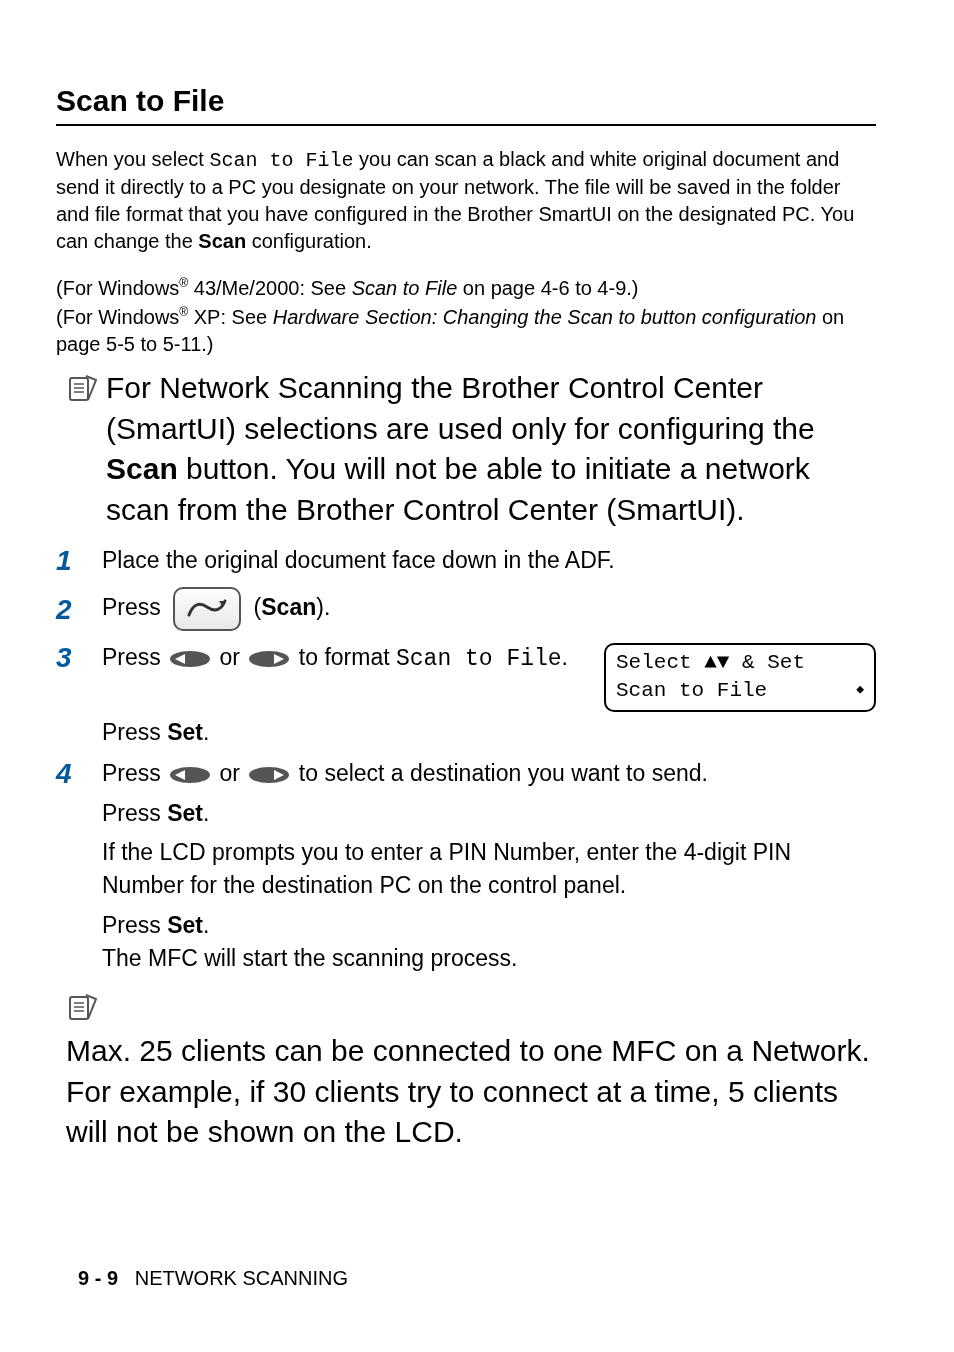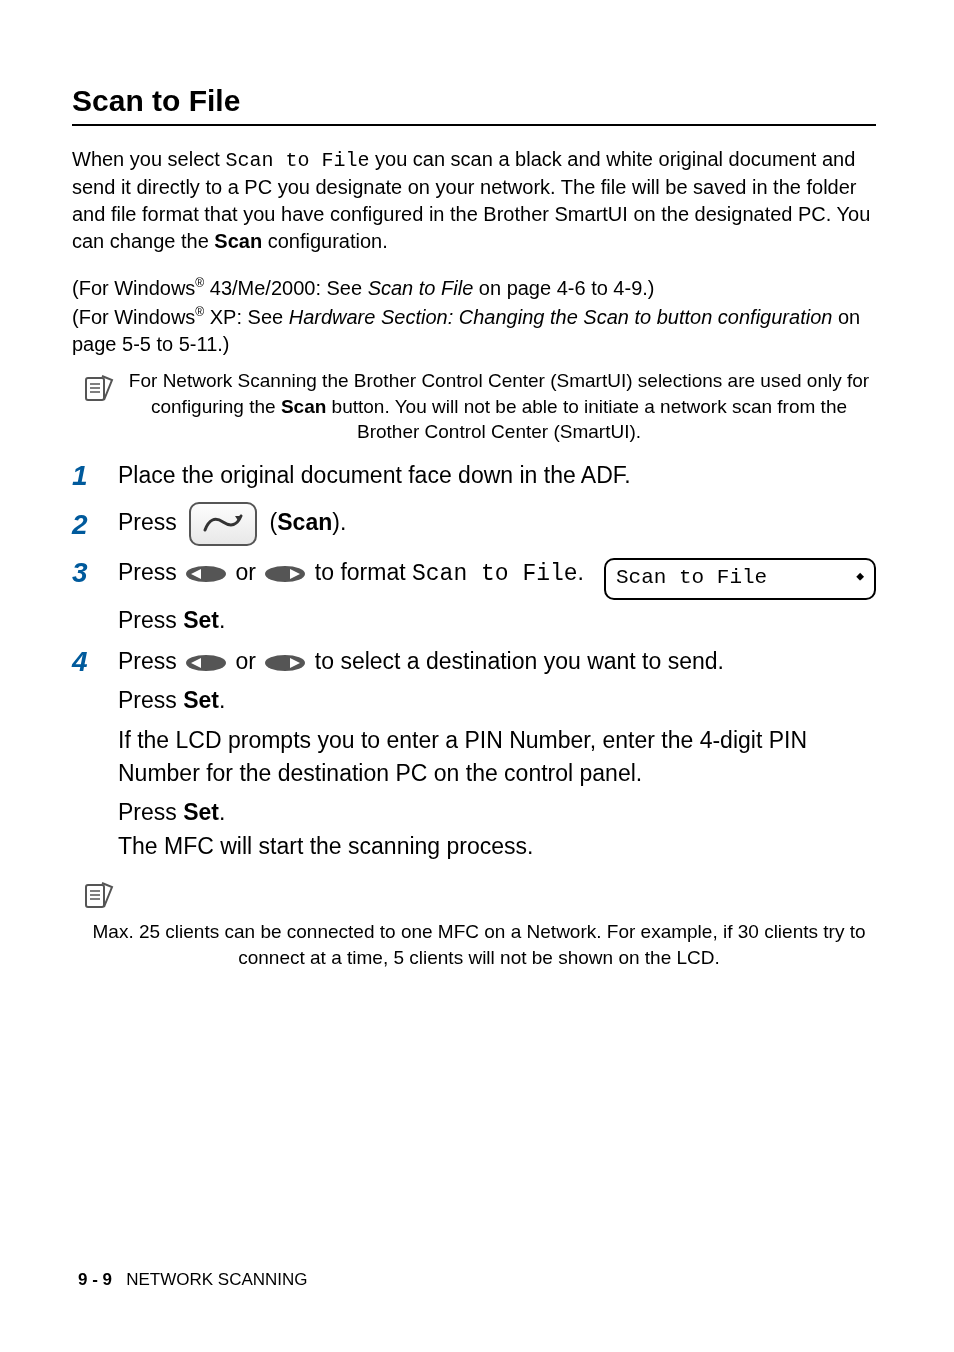--- a/index.html
+++ b/index.html
@@ -7,21 +7,21 @@
     padding: 0;
     background: #fff;
     font-family: Helvetica, Arial, sans-serif;
     color: #000;
     width: 954px;
     height: 1352px;
     position: relative;
     box-sizing: border-box;
   }
   .page {
-    padding: 84px 78px 40px 72px;
+    padding: 84px 78px 40px 56px;
   }
   .section-title {
     font-size: 30px;
     font-weight: bold;
     border-bottom: 2px solid #000;
     padding-bottom: 6px;
     margin-bottom: 18px;
   }
   .body-text {
     font-size: 20px;
@@ -39,23 +39,22 @@
   .note-block {
     display: flex;
     align-items: flex-start;
     margin: 10px 0 14px 10px;
   }
   .note-icon {
     flex: 0 0 40px;
     margin-top: 4px;
   }
   .note-text {
-    font-size: 19px;
+    font-size: 30px;
     line-height: 1.35;
-    text-align: center;
   }
   ol.steps {
     list-style: none;
     padding: 0;
     margin: 0;
   }
   ol.steps > li {
     display: flex;
     align-items: flex-start;
     margin-bottom: 6px;
@@ -110,21 +109,21 @@
     margin-top: 2px;
   }
   .lcd-line { display: flex; justify-content: space-between; align-items: center; }
   .small-diamond {
     font-size: 13px;
   }
   .footer {
     position: absolute;
     left: 78px;
     bottom: 62px;
-    font-size: 17px;
+    font-size: 20px;
   }
   .footer .pg {
     font-weight: bold;
   }
 </style>
 </head>
 <body>
 
 <div class="page">
 
@@ -174,20 +173,23 @@
         </span>
         <span> (</span><b>Scan</b><span>).</span>
       </div>
     </li>
 
     <li>
       <div class="step-num">3</div>
       <div class="step-body">
         <div class="lcd-box">
           <div class="lcd-line">
+              <span>Select ▲▼ &amp; Set</span>
+            </div>
+          <div class="lcd-line">
             <span>Scan to File</span>
             <span class="small-diamond">◆</span>
           </div>
         </div>
         <span>Press </span>
         <span class="arrow-btn">
           <svg width="42" height="18" viewBox="0 0 42 18">
               <ellipse cx="21" cy="9" rx="20" ry="8" fill="#555"></ellipse>
               <polygon points="6,9 16,4 16,14" fill="#fff"></polygon>
             </svg>

